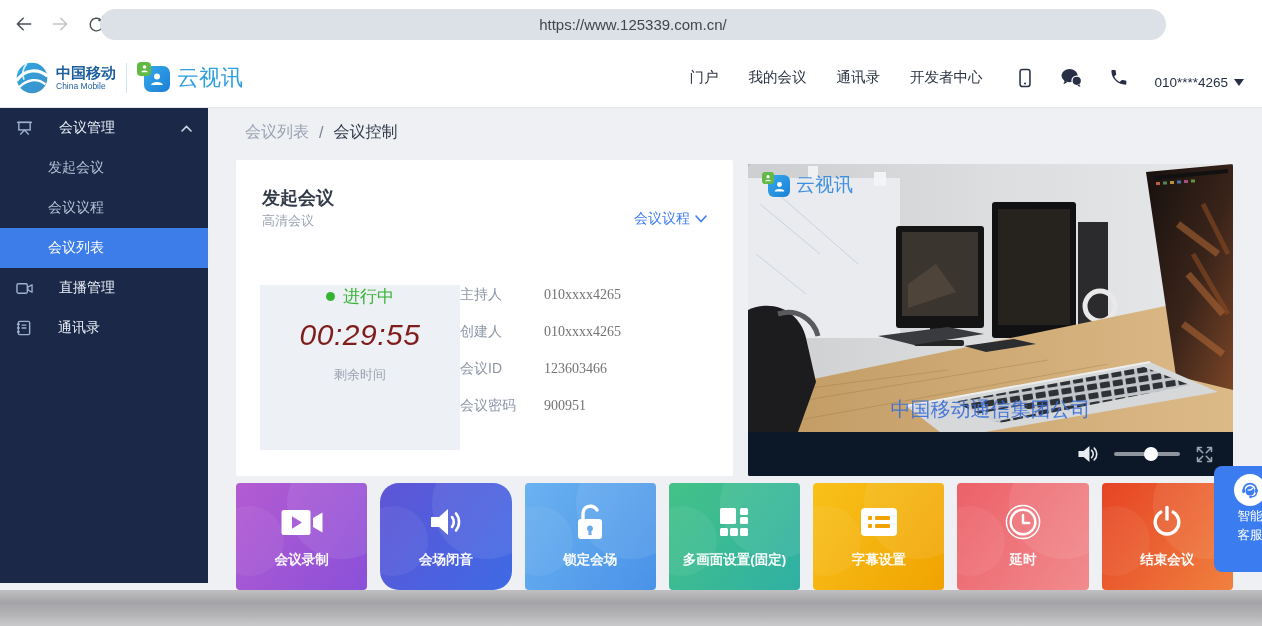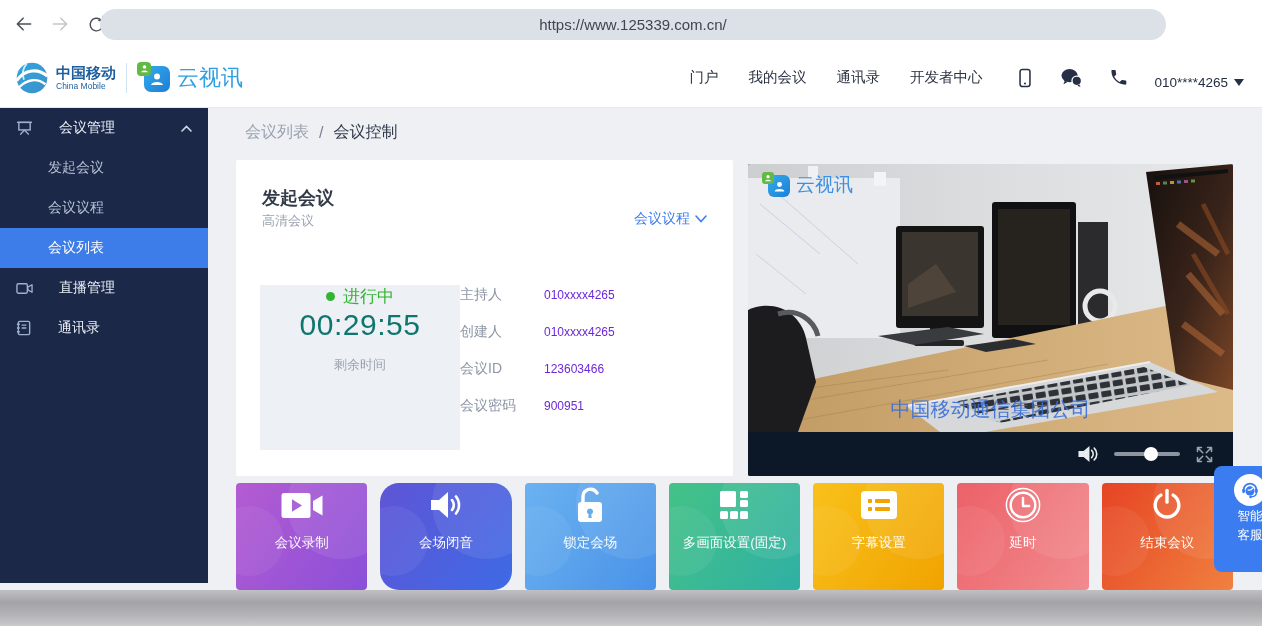--- a/index.html
+++ b/index.html
@@ -52,46 +52,46 @@
   .card{position:absolute;left:28px;top:52px;width:497px;height:316px;background:#fff;border-radius:2px;}
   .card-title{position:absolute;left:26px;top:26px;font-size:18px;font-weight:600;color:#333b49;}
   .card-sub{position:absolute;left:26px;top:52px;font-size:13px;color:#9aa3b0;}
   .agenda-link{position:absolute;right:26px;top:50px;display:flex;align-items:center;gap:5px;
     font-size:14px;color:#3f7ef0;cursor:pointer;}
   .status-box{position:absolute;left:24px;top:125px;width:200px;height:165px;background:#edf0f5;
     display:flex;flex-direction:column;align-items:center;justify-content:flex-start;}
   .status-line{display:flex;align-items:center;gap:8px;}
   .status-dot{width:9px;height:9px;border-radius:50%;background:#35b434;}
   .status-text{font-size:17px;color:#35b434;}
-  .status-time{font-size:30px;font-weight:500;color:#0f766e;letter-spacing:.5px;}
+  .status-time{margin-top:10px;font-size:30px;font-weight:500;color:#7f1d1d;letter-spacing:.5px;font-style:italic;}
   .status-cap{margin-top:14px;font-size:13px;color:#9aa3b0;}
   .fields{position:absolute;left:224px;top:116px;}
   .field-row{display:flex;align-items:center;height:37px;}
   .field-label{width:84px;font-size:14px;color:#8e96a6;}
-  .field-value{font-size:12px;color:#6d28d9;}
+  .field-value{font-size:14px;color:#737373;font-family:Liberation Serif, serif;}
 
   
   .video{position:absolute;left:540px;top:56px;width:485px;height:312px;border-radius:2px;overflow:hidden;background:#0c1827;}
   .photo{position:absolute;left:0;top:0;width:485px;height:268px;display:block;}
   .vid-logo{position:absolute;left:14px;top:8px;display:flex;align-items:center;z-index:3;}
   .vid-logo .ysx-green{width:12px;height:12px;border-radius:3px;}
   .vid-logo .ysx-blue{width:22px;height:22px;left:6px;top:3px;border-radius:6px;}
   .vid-logo .holder{position:relative;width:29px;height:26px;}
   .vid-logo .name{font-size:19px;color:#3d8fe0;margin-left:5px;}
   .vid-company{position:absolute;left:0;right:0;top:232px;text-align:center;z-index:3;
     font-size:20px;color:#3a6ed8;opacity:.9;}
   .video-bar{position:absolute;left:0;bottom:0;width:485px;height:44px;background:#0c1827;
     display:flex;align-items:center;justify-content:flex-end;padding-right:18px;box-sizing:border-box;gap:14px;}
   .vol-track{position:relative;width:66px;height:4px;border-radius:2px;background:#8f959e;cursor:pointer;}
   .vol-thumb{position:absolute;top:50%;transform:translate(-50%,-50%);width:14px;height:14px;border-radius:50%;background:#fff;}
 
   
   .actions{position:absolute;left:28px;top:375px;width:997px;height:107px;display:flex;gap:13px;}
   .tile{position:relative;flex:1;border-radius:4px;overflow:hidden;cursor:pointer;
-    display:flex;flex-direction:column;align-items:center;padding-top:3px;box-sizing:border-box;}
+    display:flex;flex-direction:column;align-items:center;padding-top:20px;box-sizing:border-box;font-weight:bold;}
   .tile::before{content:'';position:absolute;width:110px;height:110px;border-radius:50%;
     background:rgba(255,255,255,.08);top:-34px;right:-30px;}
   .tile::after{content:'';position:absolute;width:70px;height:70px;border-radius:50%;
     background:rgba(255,255,255,.06);bottom:14px;left:-22px;}
   .tile .ticon{height:38px;display:flex;align-items:center;z-index:1;}
   .tile .tlabel{margin-top:10px;font-size:13.5px;color:rgba(255,255,255,.96);z-index:1;white-space:nowrap;}
 
   
   .support{position:absolute;left:1214px;top:466px;width:72px;height:106px;background:#3b7cf1;
     border-radius:8px 0 0 8px;z-index:9;display:flex;flex-direction:column;align-items:center;

